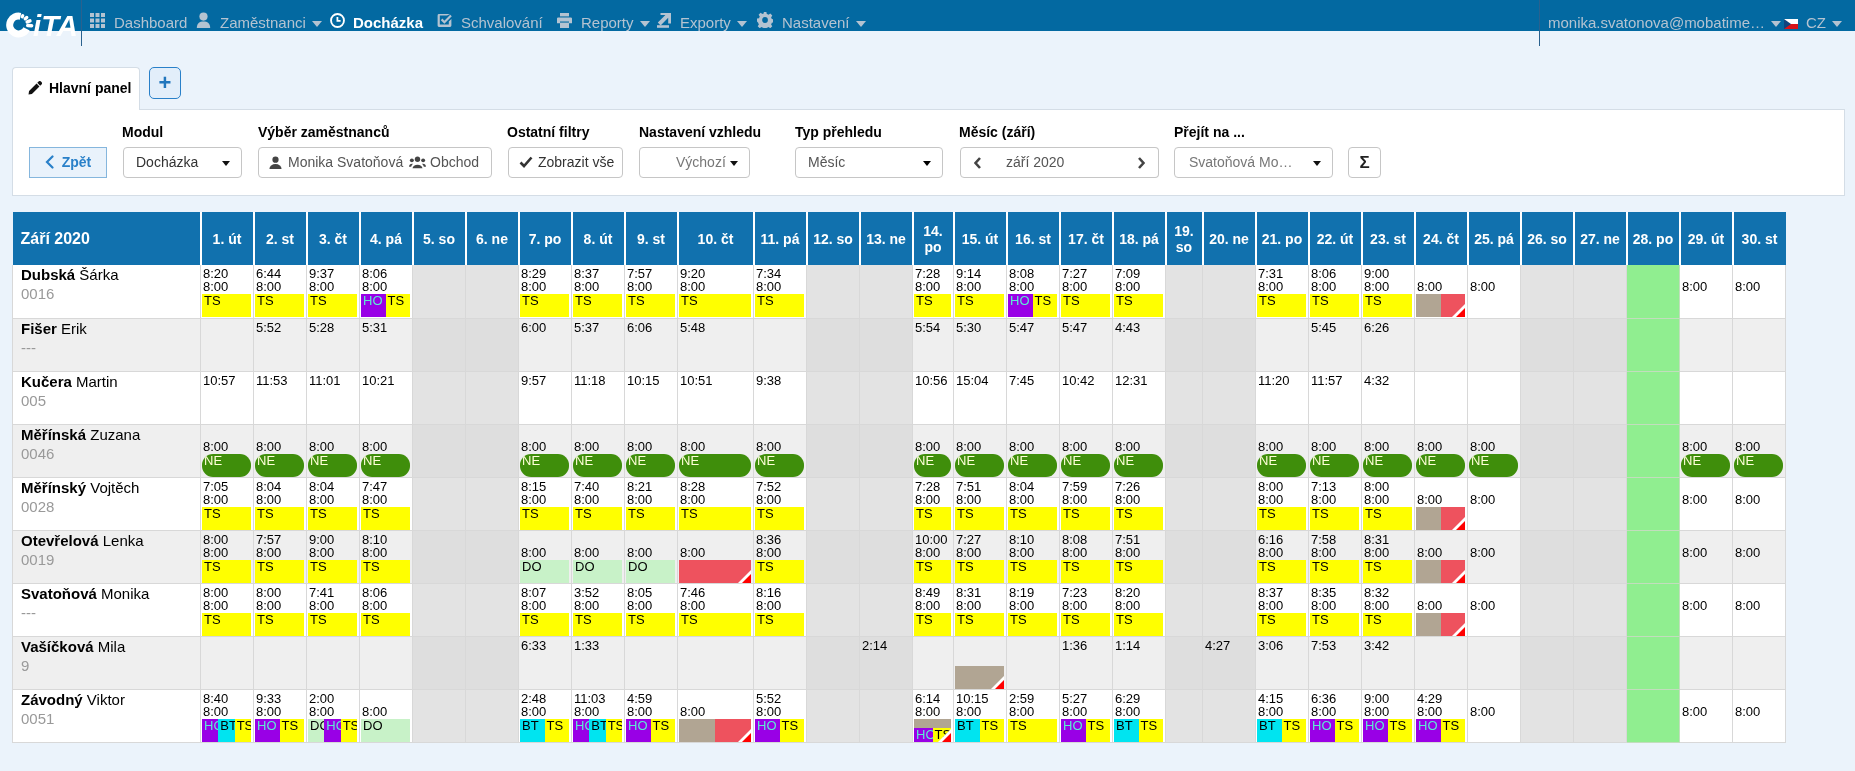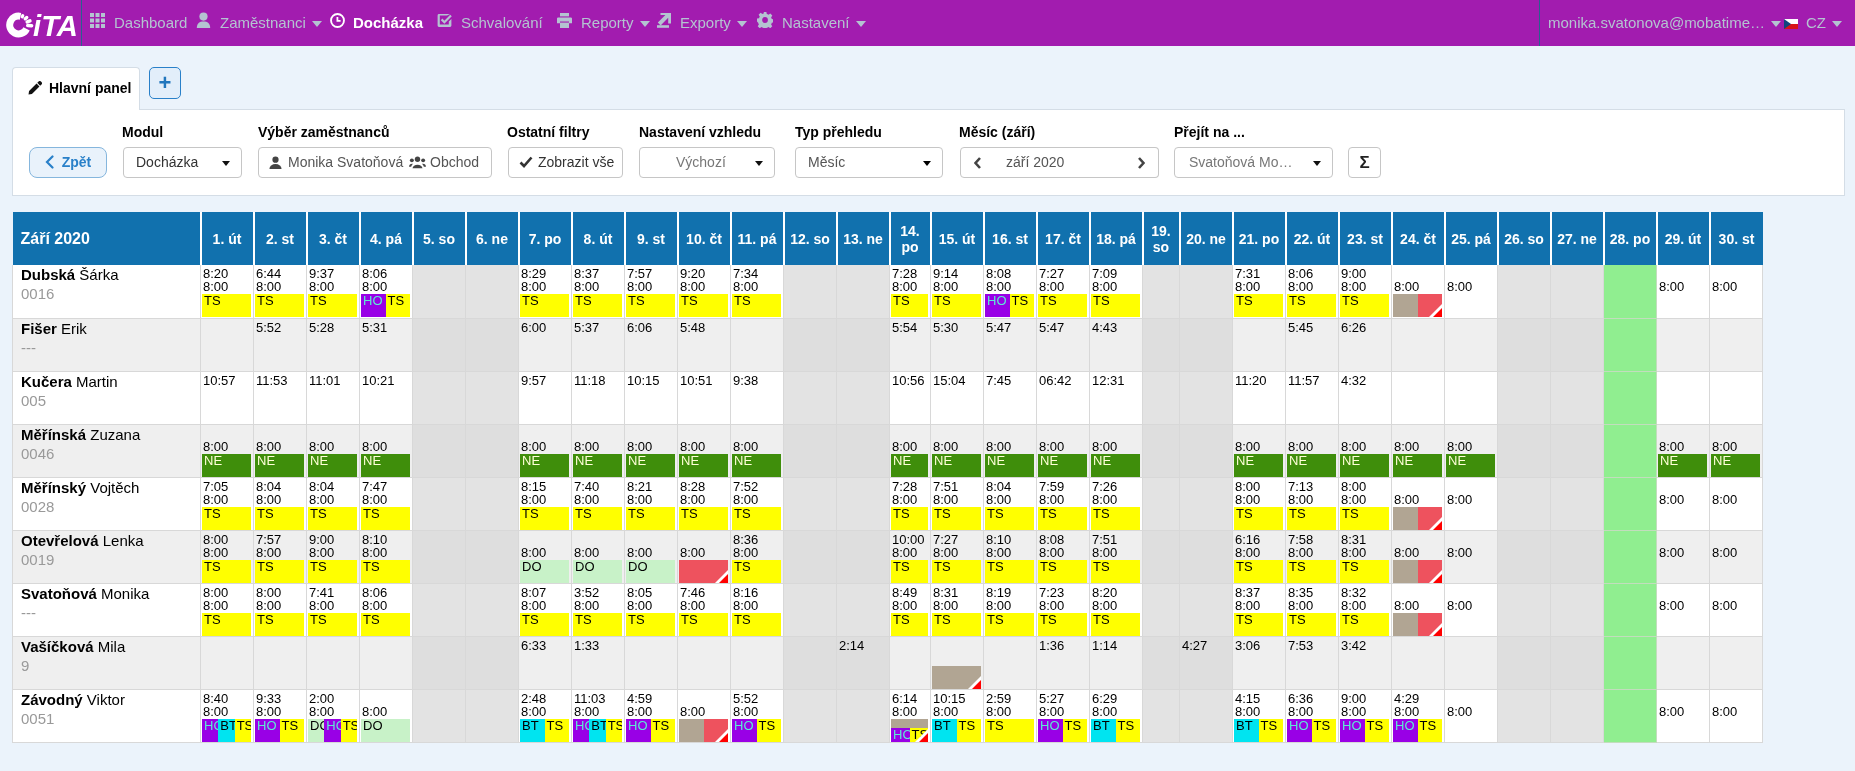--- a/index.html
+++ b/index.html
@@ -1,33 +1,33 @@
 <!DOCTYPE html>
 <html><head>
 <meta charset="utf-8">
 <style>
 * { margin:0; padding:0; box-sizing:border-box; }
 html,body { width:1855px; height:771px; background:#ebf3fb; font-family:"Liberation Sans", sans-serif; overflow:hidden; }
 
 
-.nav { position:absolute; left:0; top:0; width:1855px; height:46px; background:#a21caf; }
+.nav { position:absolute; left:0; top:0; width:1855px; height:31px; background:#0369a1; }
 .logo { position:absolute; left:0; top:0; width:82px; height:46px; border-right:1px solid #2a618e; }
 .navitem { position:absolute; top:0; height:46px; line-height:46px; color:#b4c3d1; font-size:15px; white-space:nowrap; }
 .navitem.active { color:#fff; font-weight:bold; }
 .caret { display:inline-block; width:0; height:0; border-left:5px solid transparent; border-right:5px solid transparent; border-top:6px solid #b4c3d1; vertical-align:middle; margin-left:6px; }
 .nsep { position:absolute; left:1539px; top:0; width:1px; height:46px; background:#2a618e; }
 .nicon { display:inline-block; vertical-align:middle; margin-right:9px; position:relative; top:-1px; }
 
 
 .tab { position:absolute; left:12px; top:67px; width:128px; height:43px; background:#fff; border:1px solid #d4dde6; border-bottom:none; border-radius:4px 4px 0 0; font-size:14px; font-weight:bold; color:#000; line-height:41px; padding-left:15px; z-index:3; }
 .addtab { position:absolute; left:149px; top:67px; width:32px; height:32px; background:#e2eefa; border:1px solid #2980c9; border-radius:5px; color:#2176bd; font-size:22px; font-weight:bold; text-align:center; line-height:29px; }
 .panel { position:absolute; left:12px; top:109px; width:1833px; height:87px; background:#fff; border:1px solid #d4dde6; }
 .lbl { position:absolute; font-size:14px; font-weight:bold; color:#000; top:124px; z-index:2; }
 .ctl { position:absolute; top:147px; height:31px; background:#fff; border:1px solid #c6c6c6; border-radius:4px; font-size:14px; color:#555; z-index:2; }
-.btn-back { position:absolute; left:29px; top:147px; width:78px; height:31px; background:#e9f2fb; border:1px solid #85b6dd; border-radius:8px; color:#2980c9; font-weight:bold; font-size:14px; text-align:center; line-height:29px; z-index:2; }
+.btn-back { position:absolute; left:29px; top:147px; width:78px; height:31px; background:#e9f2fb; border:1px solid #85b6dd; border-radius:0; color:#2980c9; font-weight:bold; font-size:14px; text-align:center; line-height:29px; z-index:2; }
 .selcaret { position:absolute; right:11px; top:13px; width:0; height:0; border-left:4.5px solid transparent; border-right:4.5px solid transparent; border-top:5.5px solid #111; }
 
 
 .tbl { position:absolute; left:12px; top:212px; }
 table { border-collapse:collapse; table-layout:fixed; }
 td,th { padding:0; }
 th { background:#1171ae; color:#fff; font-size:14px; font-weight:bold; height:53px; border-left:2px solid #fff; vertical-align:middle; text-align:center; }
 th.mon { width:188px; border-left:none; text-align:left; padding-left:8px; font-size:16px; }
 td { height:53px; border:1px solid #d8d8d8; border-top:none; vertical-align:top; position:relative; font-size:13px; color:#000; }
 td.name { padding-left:8px; }
@@ -40,21 +40,21 @@
 .nm b { font-weight:bold; }
 .id { font-size:15px; color:#999; line-height:19px; }
 .t1 { position:absolute; left:2px; top:2px; height:13px; line-height:13px; }
 .t2 { position:absolute; left:2px; top:15px; height:13px; line-height:13px; }
 .tg { position:absolute; left:1px; right:2px; top:29px; height:23px; display:flex; }
 .tg span { flex:1; padding-left:2px; font-size:13px; line-height:14px; overflow:hidden; position:relative; }
 .TS { background:#ffff00; color:#000; }
 .HO { background:#9900e6; color:#5eead4; }
 .BT { background:#00e4f0; color:#000; }
 .DO { background:#c8f2c8; color:#000; }
-.NE { background:#3f8e0b; color:#ffffd8; }
+.NE { background:#3f8e0b; color:#ffffd8;border-radius:11px; }
 .TAN { background:#b1a593; }
 .RED { background:#ee525e; }
 .cor:after { content:""; position:absolute; right:0; bottom:0; width:0; height:0; border-left:13px solid transparent; border-bottom:13px solid #fff; }
 .cor:before { content:""; position:absolute; right:0; bottom:0; width:0; height:0; border-left:9px solid transparent; border-bottom:9px solid #ff0000; z-index:1; }
 </style>
 </head>
 <body>
 <div class="nav">
   <div class="logo">
     <svg width="78" height="46" viewBox="0 0 78 46" style="position:absolute;left:6px;top:0">
@@ -162,21 +162,21 @@
       </g>
     </svg>Obchod
 </div>
 
 <div class="lbl" style="left:507px">Ostatní filtry</div>
 <div class="ctl" style="left:508px;width:115px;padding:6px 0 0 10px;color:#333"><svg width="14" height="12" viewBox="0 0 14 12" style="vertical-align:-1px;margin-right:5px">
       <path d="M1.5 6.5 L5 10 L12.5 1.5" stroke="#333" stroke-width="2.6" fill="none"></path>
     </svg>Zobrazit vše</div>
 
 <div class="lbl" style="left:639px">Nastavení vzhledu</div>
-<div class="ctl" style="left:639px;width:136px;padding:6px 0 16px 36px;color:#777">Výchozí<span class="selcaret"></span></div>
+<div class="ctl" style="left:639px;width:111px;padding:6px 0 16px 36px;color:#777">Výchozí<span class="selcaret"></span></div>
 
 <div class="lbl" style="left:795px">Typ přehledu</div>
 <div class="ctl" style="left:795px;width:148px;padding:6px 0 0 12px;color:#555">Měsíc<span class="selcaret" style="border-top-color:#000"></span></div>
 
 <div class="lbl" style="left:959px">Měsíc (září)</div>
 <div class="ctl" style="left:960px;width:35px;border-radius:4px 0 0 4px;text-align:center;padding-top:8px"><svg width="7" height="12" viewBox="0 0 7 12">
       <path d="M6 1 L1.5 6 L6 11" stroke="#444" stroke-width="2.6" fill="none"></path>
     </svg></div>
 <div class="ctl" style="left:994px;width:131px;border-radius:0;border-left:none;padding:6px 0 0 12px;color:#555">září 2020</div>
 <div class="ctl" style="left:1124px;width:35px;border-radius:0 4px 4px 0;border-left:none;text-align:center;padding-top:8px"><svg width="7" height="12" viewBox="0 0 7 12">
@@ -194,21 +194,21 @@
           <th class="mon">Září 2020</th>
           <th style="width:53px">1. út</th>
           <th style="width:53px">2. st</th>
           <th style="width:53px">3. čt</th>
           <th style="width:53px">4. pá</th>
           <th style="width:53px">5. so</th>
           <th style="width:53px">6. ne</th>
           <th style="width:53px">7. po</th>
           <th style="width:53px">8. út</th>
           <th style="width:53px">9. st</th>
-          <th style="width:53px">10. čt</th>
+          <th style="width:76px">10. čt</th>
           <th style="width:53px">11. pá</th>
           <th style="width:53px">12. so</th>
           <th style="width:53px">13. ne</th>
           <th style="width:41px">14. po</th>
           <th style="width:53px">15. út</th>
           <th style="width:53px">16. st</th>
           <th style="width:53px">17. čt</th>
           <th style="width:53px">18. pá</th>
           <th style="width:37px">19. so</th>
           <th style="width:53px">20. ne</th>
@@ -478,21 +478,21 @@
           <td class="">
             <div class="t1">10:56</div>
           </td>
           <td class="">
             <div class="t1">15:04</div>
           </td>
           <td class="">
             <div class="t1">7:45</div>
           </td>
           <td class="">
-            <div class="t1">06:42</div>
+            <div class="t1">10:42</div>
           </td>
           <td class="">
             <div class="t1">12:31</div>
           </td>
           <td class="we"></td>
           <td class="we"></td>
           <td class="">
             <div class="t1">11:20</div>
           </td>
           <td class="">

